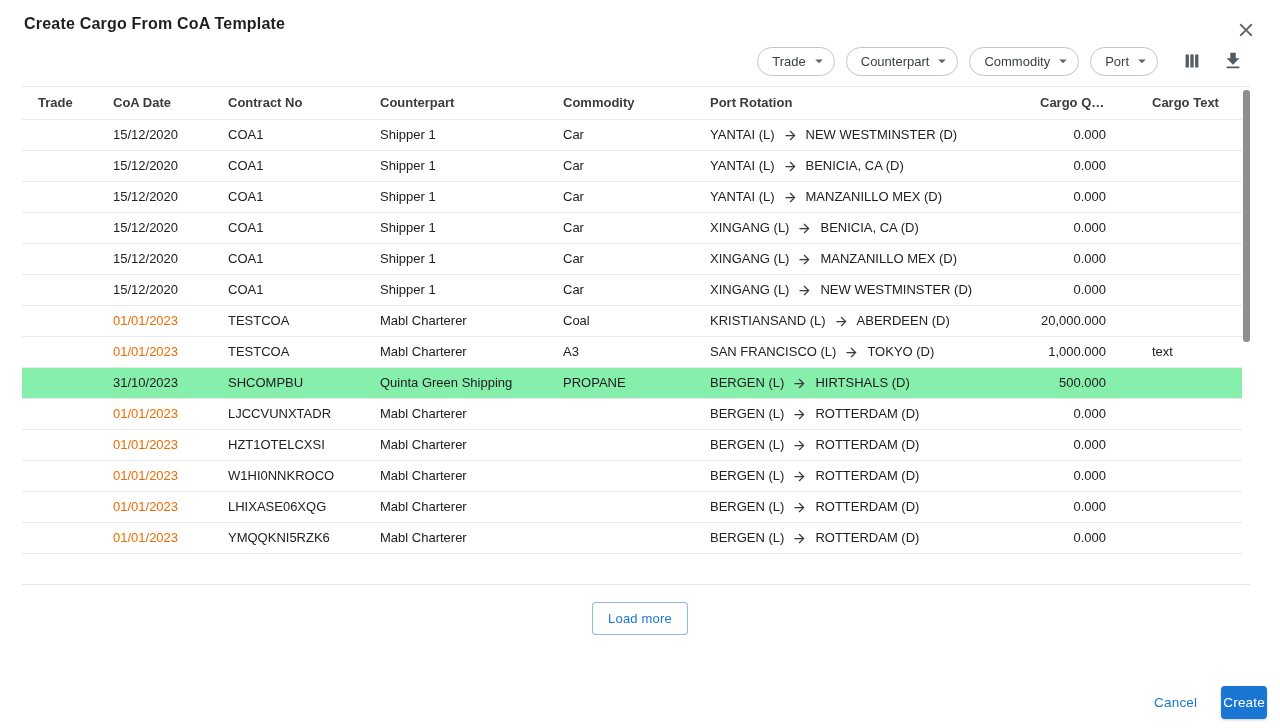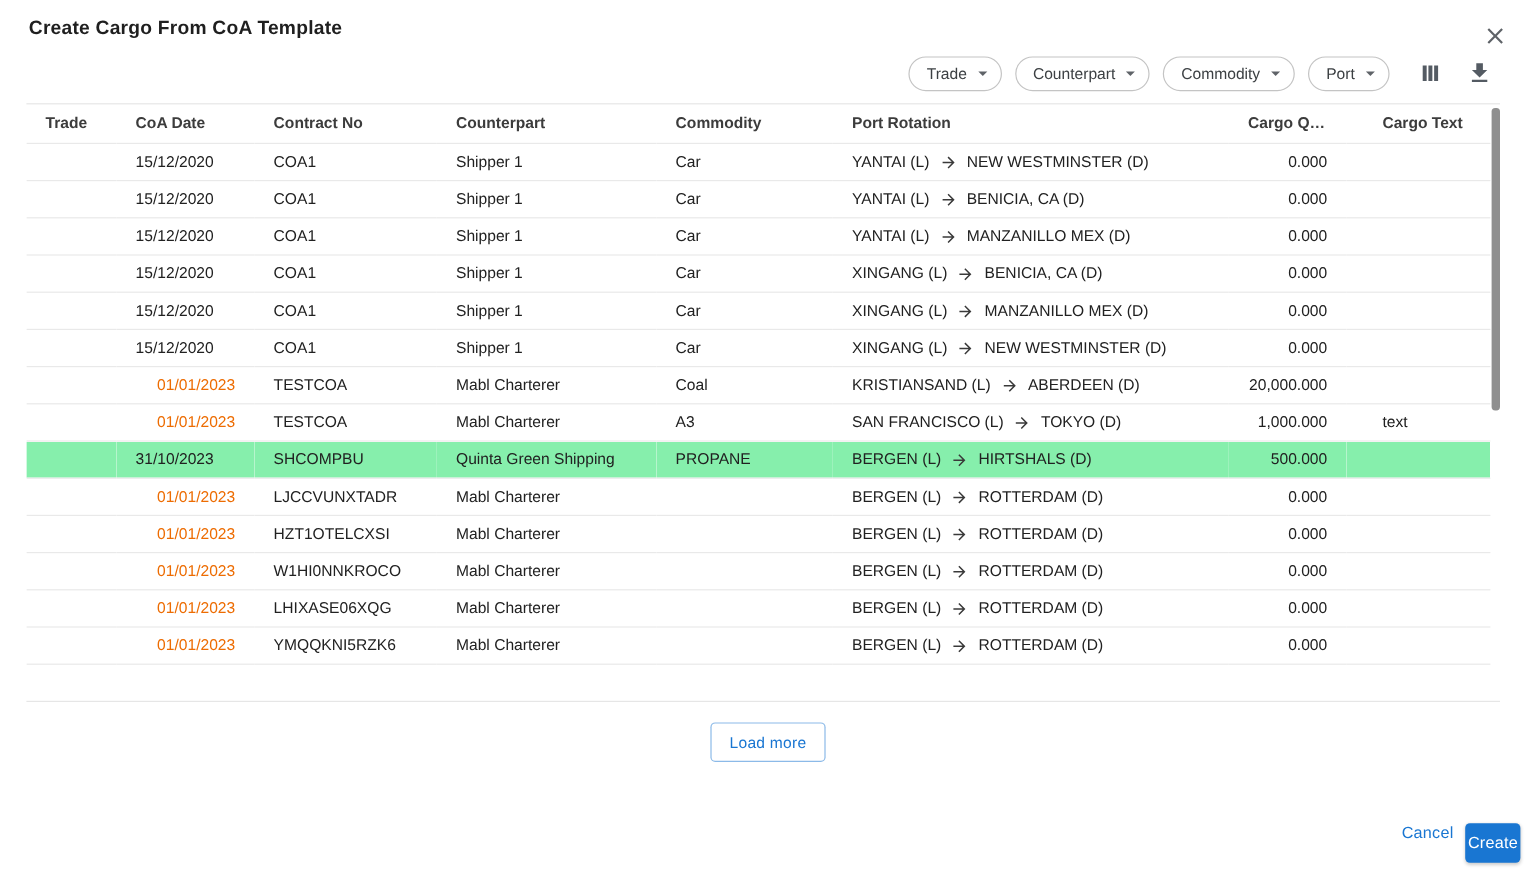--- a/index.html
+++ b/index.html
@@ -54,21 +54,21 @@
   table { border-collapse: collapse; table-layout: fixed; width: 1220px; }
   th, td {
     padding: 0 16px; white-space: nowrap; overflow: hidden; text-overflow: ellipsis;
     border-bottom: 1px solid #e9e9e9; text-align: left;
   }
   th { height: 32px; font-size: 13px; font-weight: 700; color: #3c3c3c; }
   td { height: 31px; font-size: 13px; color: #212121; }
   th.num, td.num { text-align: right; }
   th.cargo-text-col, td.cargo-text-col { padding-left: 30px; }
   tr.selected td { background: #86efac; }
-  td.date-warn { color: #ed6c02; text-align: right; }
+  td.date-warn { color: #ed6c02; }
   .port-cell span { vertical-align: middle; }
   .arrow { display: inline-block; margin: 0 8px; line-height: 0; vertical-align: middle; }
   .arrow svg { fill: #3a3a3a; }
 
   
   .scrollbar-thumb {
     position: absolute; top: 3px; right: 0;
     width: 7px; height: 252px; background: #8f8f8f; border-radius: 3px;
     cursor: grab;
   }
@@ -77,21 +77,21 @@
   .load-more-row { display: flex; justify-content: center; padding-top: 17px; }
   .load-more-btn {
     border: 1px solid rgba(25,118,210,0.5); background: #fff; color: #1976d2;
     border-radius: 4px; padding: 8px 15px; font-size: 13px; cursor: pointer;
     font-family: "Liberation Sans", sans-serif; letter-spacing: .2px;
   }
 
   
   .dialog-footer {
     position: absolute; right: 13px; bottom: 9px;
-    display: flex; align-items: flex-start; gap: 10px;
+    display: flex; align-items: center; gap: 24px;
   }
   .cancel-btn {
     border: none; background: transparent; color: #1976d2; font-size: 13.5px;
     cursor: pointer; font-family: "Liberation Sans", sans-serif; letter-spacing: .2px;
   }
   .create-btn {
     border: none; background: #1a73e8; background: #1976d2; color: #fff;
     border-radius: 4px; padding: 9px 2px; font-size: 13.5px; cursor: pointer;
     font-family: "Liberation Sans", sans-serif; letter-spacing: .2px;
     box-shadow: 0 1px 3px rgba(0,0,0,.2);

